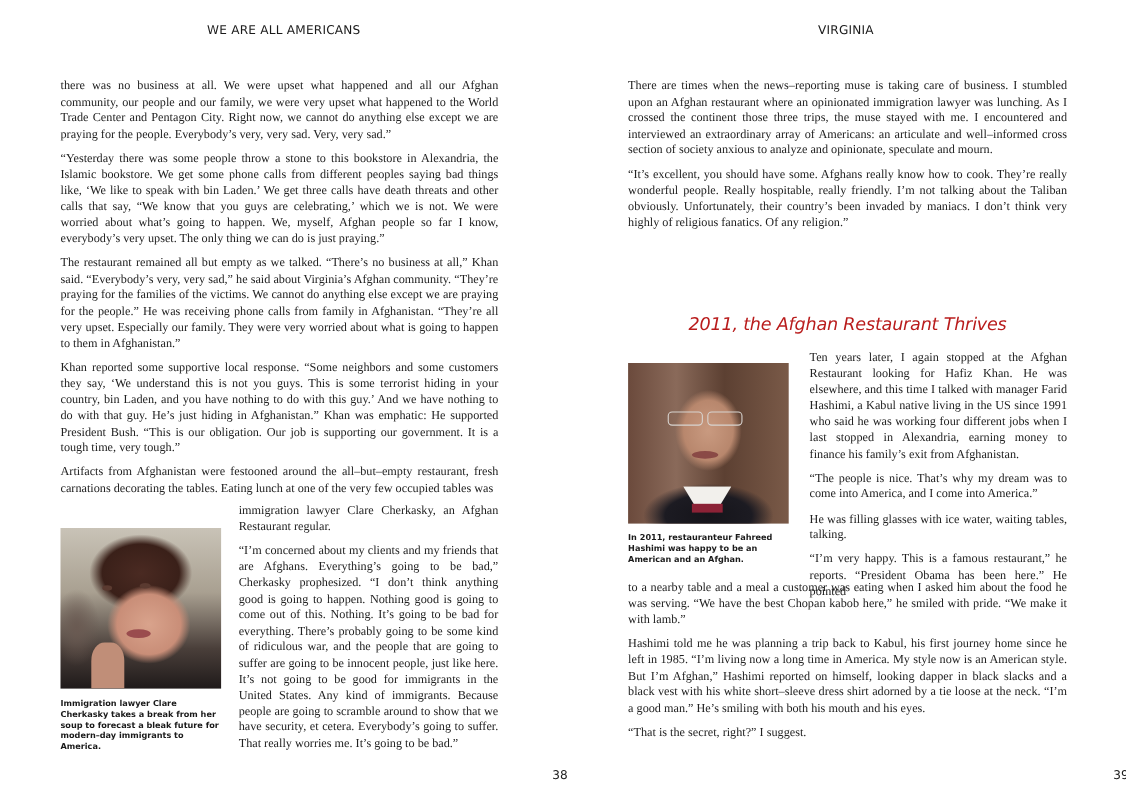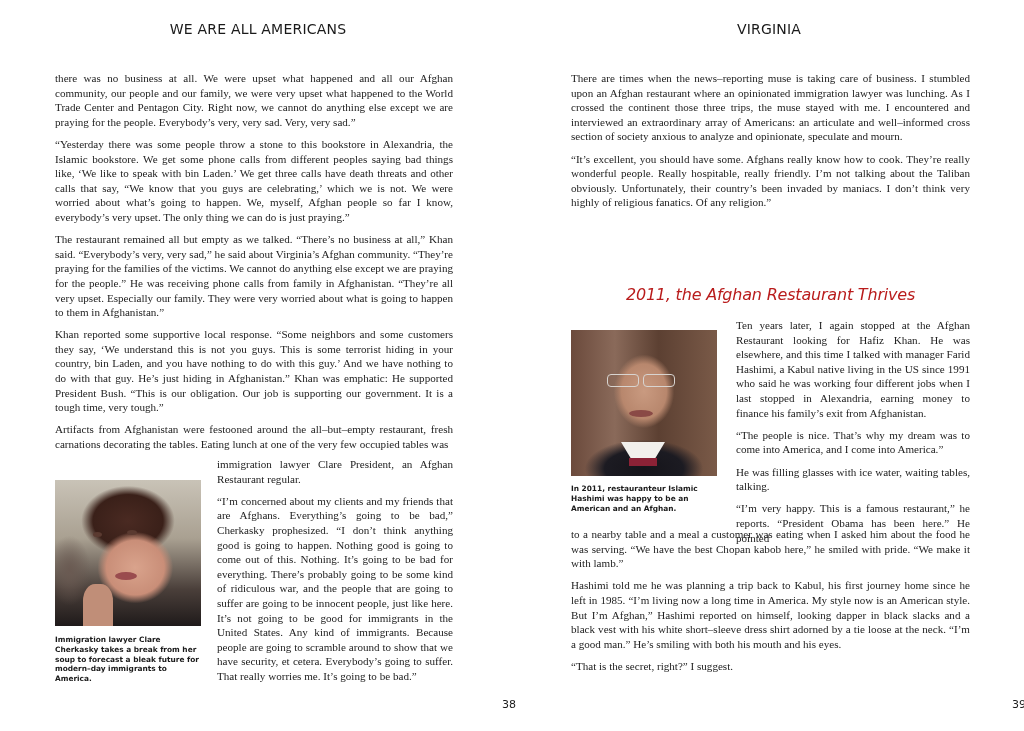--- a/index.html
+++ b/index.html
@@ -1,21 +1,21 @@
 <!DOCTYPE html>
 <html><head>
 <meta charset="utf-8">
 <style>
   html, body { margin:0; padding:0; background:#ffffff; }
   body { width:1024px; height:731px; position:relative; overflow:hidden; color:#1e1e1e; }
   .page { position:absolute; top:0; height:731px; }
   #page-left { left:0; width:512px; }
   #page-right { left:512px; width:512px; }
   .running-head { position:absolute; top:21px; left:0; right:0; text-align:center;
-    font-family:"DejaVu Sans", sans-serif; font-size:14px; letter-spacing:0.2px; color:#1a1a1a; }
+    font-family:"DejaVu Sans", sans-serif; font-size:11px; letter-spacing:0.2px; color:#1a1a1a; }
   .folio { position:absolute; top:698px; left:0; right:0; text-align:right;
     font-family:"DejaVu Sans", sans-serif; font-size:11px; color:#1a1a1a; }
   #page-left .running-head, #page-left .folio { left:0; width:516px; }
   #page-right .running-head, #page-right .folio { left:0; width:514px; }
   .body-text { position:absolute; font-family:"Liberation Serif", serif; font-size:11.1px; line-height:14.6px;
     text-align:justify; color:#222; }
   .body-text p { margin:0 0 7.6px 0; }
   #left-text { left:55px; top:71px; width:398px; }
   #right-text-top { left:571px; top:71px; width:399px; }
   .section-heading { position:absolute; left:571px; width:399px; top:272px; text-align:center;
@@ -50,21 +50,21 @@
 
   <div class="body-text" id="left-text">
     <p>there was no business at all. We were upset what happened and all our Afghan community, our people and our family, we were very upset what happened to the World Trade Center and Pentagon City. Right now, we cannot do anything else except we are praying for the people. Everybody’s very, very sad. Very, very sad.”</p>
     <p>“Yesterday there was some people throw a stone to this bookstore in Alexandria, the Islamic bookstore. We get some phone calls from different peoples saying bad things like, ‘We like to speak with bin Laden.’ We get three calls have death threats and other calls that say, “We know that you guys are celebrating,’ which we is not. We were worried about what’s going to happen. We, myself, Afghan people so far I know, everybody’s very upset. The only thing we can do is just praying.”</p>
     <p>The restaurant remained all but empty as we talked. “There’s no business at all,” Khan said. “Everybody’s very, very sad,” he said about Virginia’s Afghan community. “They’re praying for the families of the victims. We cannot do anything else except we are praying for the people.” He was receiving phone calls from family in Afghanistan. “They’re all very upset. Especially our family. They were very worried about what is going to happen to them in Afghanistan.”</p>
     <p>Khan reported some supportive local response. “Some neighbors and some customers they say, ‘We understand this is not you guys. This is some terrorist hiding in your country, bin Laden, and you have nothing to do with this guy.’ And we have nothing to do with that guy. He’s just hiding in Afghanistan.” Khan was emphatic: He supported President Bush. “This is our obligation. Our job is supporting our government. It is a tough time, very tough.”</p>
     <p style="margin-bottom:0">Artifacts from Afghanistan were festooned around the all–but–empty restaurant, fresh carnations decorating the tables. Eating lunch at one of the very few occupied tables was</p>
   </div>
 
   <div class="body-text" id="left-wrap">
-    <p>immigration lawyer Clare President, an Afghan Restaurant regular.</p>
+    <p>immigration lawyer Clare Cherkasky, an Afghan Restaurant regular.</p>
     <p>“I’m concerned about my clients and my friends that are Afghans. Everything’s going to be bad,” Cherkasky prophesized. “I don’t think anything good is going to happen. Nothing good is going to come out of this. Nothing. It’s going to be bad for everything. There’s probably going to be some kind of ridiculous war, and the people that are going to suffer are going to be innocent people, just like here. It’s not going to be good for immigrants in the United States. Any kind of immigrants. Because people are going to scramble around to show that we have security, et cetera. Everybody’s going to suffer. That really worries me. It’s going to be bad.”</p>
   </div>
 
   <div class="photo" id="photo-cherkasky">
     <div class="photo-shape" style="left:38px;top:52px;width:9px;height:5px;border-radius:50%;background:#5a3a30;"></div>
     <div class="photo-shape" style="left:72px;top:50px;width:10px;height:5px;border-radius:50%;background:#5a3a30;"></div>
     <div class="photo-shape" style="left:60px;top:92px;width:22px;height:8px;border-radius:50%;background:#9a4c4e;"></div>
     <div class="photo-shape" style="left:28px;top:104px;width:30px;height:42px;border-radius:40% 40% 0 0;background:#c08e78;"></div>
   </div>
   <div class="caption" id="caption-cherkasky">Immigration lawyer Clare Cherkasky takes a break from her soup to forecast a bleak future for modern–day immigrants to America.</div>
@@ -84,21 +84,21 @@
 
 <h2 class="section-heading">2011, the Afghan Restaurant Thrives</h2>
 
 <div class="photo" id="photo-hashimi">
   <div class="photo-shape" style="left:36px;top:44px;width:30px;height:11px;border:1.5px solid #d8d4d0;border-radius:4px;"></div>
   <div class="photo-shape" style="left:72px;top:44px;width:30px;height:11px;border:1.5px solid #d8d4d0;border-radius:4px;"></div>
   <div class="photo-shape" style="left:58px;top:80px;width:24px;height:7px;border-radius:50%;background:#8a4a46;"></div>
   <div class="photo-shape" style="left:50px;top:112px;width:44px;height:22px;background:#f2f0ec;clip-path:polygon(0 0,100% 0,70% 100%,30% 100%);"></div>
   <div class="photo-shape" style="left:58px;top:128px;width:28px;height:8px;background:#8c2236;"></div>
 </div>
-<div class="caption" id="caption-hashimi">In 2011, restauranteur Islamic Hashimi was happy to be an American and an Afghan.</div>
+<div class="caption" id="caption-hashimi">In 2011, restauranteur Fahreed Hashimi was happy to be an American and an Afghan.</div>
 
 <div class="body-text" id="right-wrap">
   <p>Ten years later, I again stopped at the Afghan Restaurant looking for Hafiz Khan. He was elsewhere, and this time I talked with manager Farid Hashimi, a Kabul native living in the US since 1991 who said he was working four different jobs when I last stopped in Alexandria, earning money to finance his family’s exit from Afghanistan.</p>
   <p>“The people is nice. That’s why my dream was to come into America, and I come into America.”</p>
   <p>He was filling glasses with ice water, waiting tables, talking.</p>
   <p style="margin-bottom:0">“I’m very happy. This is a famous restaurant,” he reports. “President Obama has been here.” He pointed</p>
 </div>
 
 <div class="body-text" id="right-after">
   <p>to a nearby table and a meal a customer was eating when I asked him about the food he was serving. “We have the best Chopan kabob here,” he smiled with pride. “We make it with lamb.”</p>

